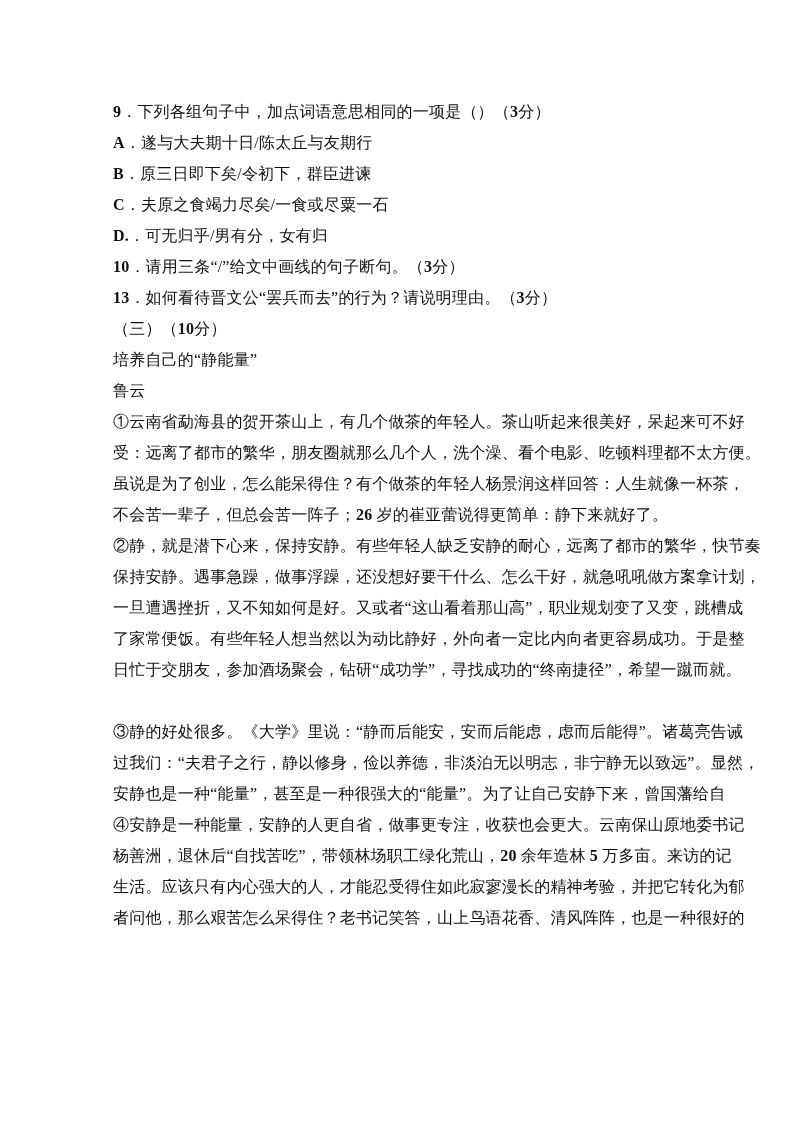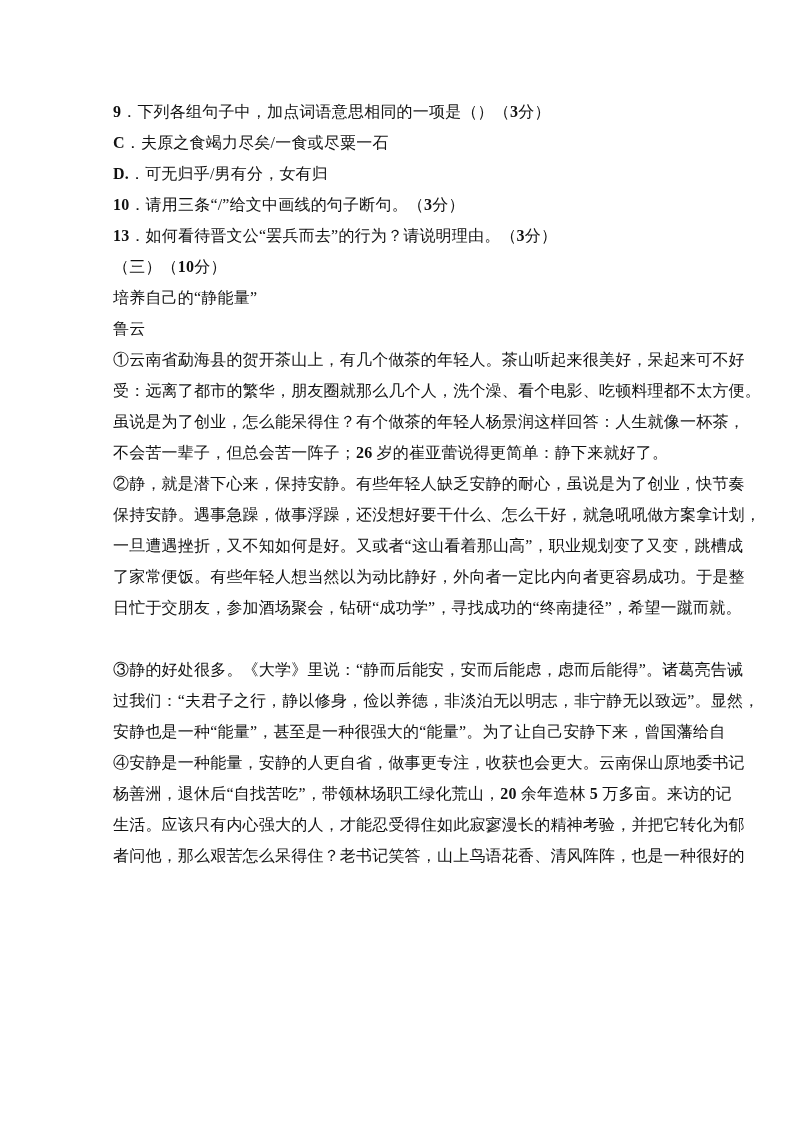--- a/index.html
+++ b/index.html
@@ -34,38 +34,40 @@
     font-family: "Liberation Serif", "DejaVu Serif", serif;
     font-weight: bold;
   }
 </style>
 </head>
 <body>
 
 <div class="page">
 
   <div class="line"><span class="latin">9</span>．下列各组句子中，加点词语意思相同的一项是（）（<span class="latin">3</span>分）</div>
+  <div class="line"><span class="latin">A</span>．遂与大夫期十日/陈太丘与友期行</div>
+  <div class="line"><span class="latin">B</span>．原三日即下矣/令初下，群臣进谏</div>
   <div class="line"><span class="latin">C</span>．夫原之食竭力尽矣/一食或尽粟一石</div>
   <div class="line"><span class="latin">D.</span>．可无归乎/男有分，女有归</div>
 
   <div class="line"><span class="latin">10</span>．请用三条“/”给文中画线的句子断句。（<span class="latin">3</span>分）</div>
 
   <div class="line"><span class="latin">13</span>．如何看待晋文公“罢兵而去”的行为？请说明理由。（<span class="latin">3</span>分）</div>
 
   <div class="line">（三）（<span class="latin">10</span>分）</div>
 
   <div class="line">培养自己的“静能量”</div>
   <div class="line">鲁云</div>
 
   <div class="line">①云南省勐海县的贺开茶山上，有几个做茶的年轻人。茶山听起来很美好，呆起来可不好</div>
   <div class="line">受：远离了都市的繁华，朋友圈就那么几个人，洗个澡、看个电影、吃顿料理都不太方便。</div>
   <div class="line">虽说是为了创业，怎么能呆得住？有个做茶的年轻人杨景润这样回答：人生就像一杯茶，</div>
   <div class="line">不会苦一辈子，但总会苦一阵子；<span class="latin">26</span> 岁的崔亚蕾说得更简单：静下来就好了。</div>
 
-  <div class="line">②静，就是潜下心来，保持安静。有些年轻人缺乏安静的耐心，虽说是为了创业，快节奏</div>
+  <div class="line">②静，就是潜下心来，保持安静。有些年轻人缺乏安静的耐心，远离了都市的繁华，快节奏</div>
   <div class="line">保持安静。遇事急躁，做事浮躁，还没想好要干什么、怎么干好，就急吼吼做方案拿计划，</div>
   <div class="line">一旦遭遇挫折，又不知如何是好。又或者“这山看着那山高”，职业规划变了又变，跳槽成</div>
   <div class="line">了家常便饭。有些年轻人想当然以为动比静好，外向者一定比内向者更容易成功。于是整</div>
   <div class="line">日忙于交朋友，参加酒场聚会，钻研“成功学”，寻找成功的“终南捷径”，希望一蹴而就。</div>
 
   <div class="line blank"></div>
 
   <div class="line">③静的好处很多。《大学》里说：“静而后能安，安而后能虑，虑而后能得”。诸葛亮告诫</div>
   <div class="line">过我们：“夫君子之行，静以修身，俭以养德，非淡泊无以明志，非宁静无以致远”。显然，</div>
   <div class="line">安静也是一种“能量”，甚至是一种很强大的“能量”。为了让自己安静下来，曾国藩给自</div>

